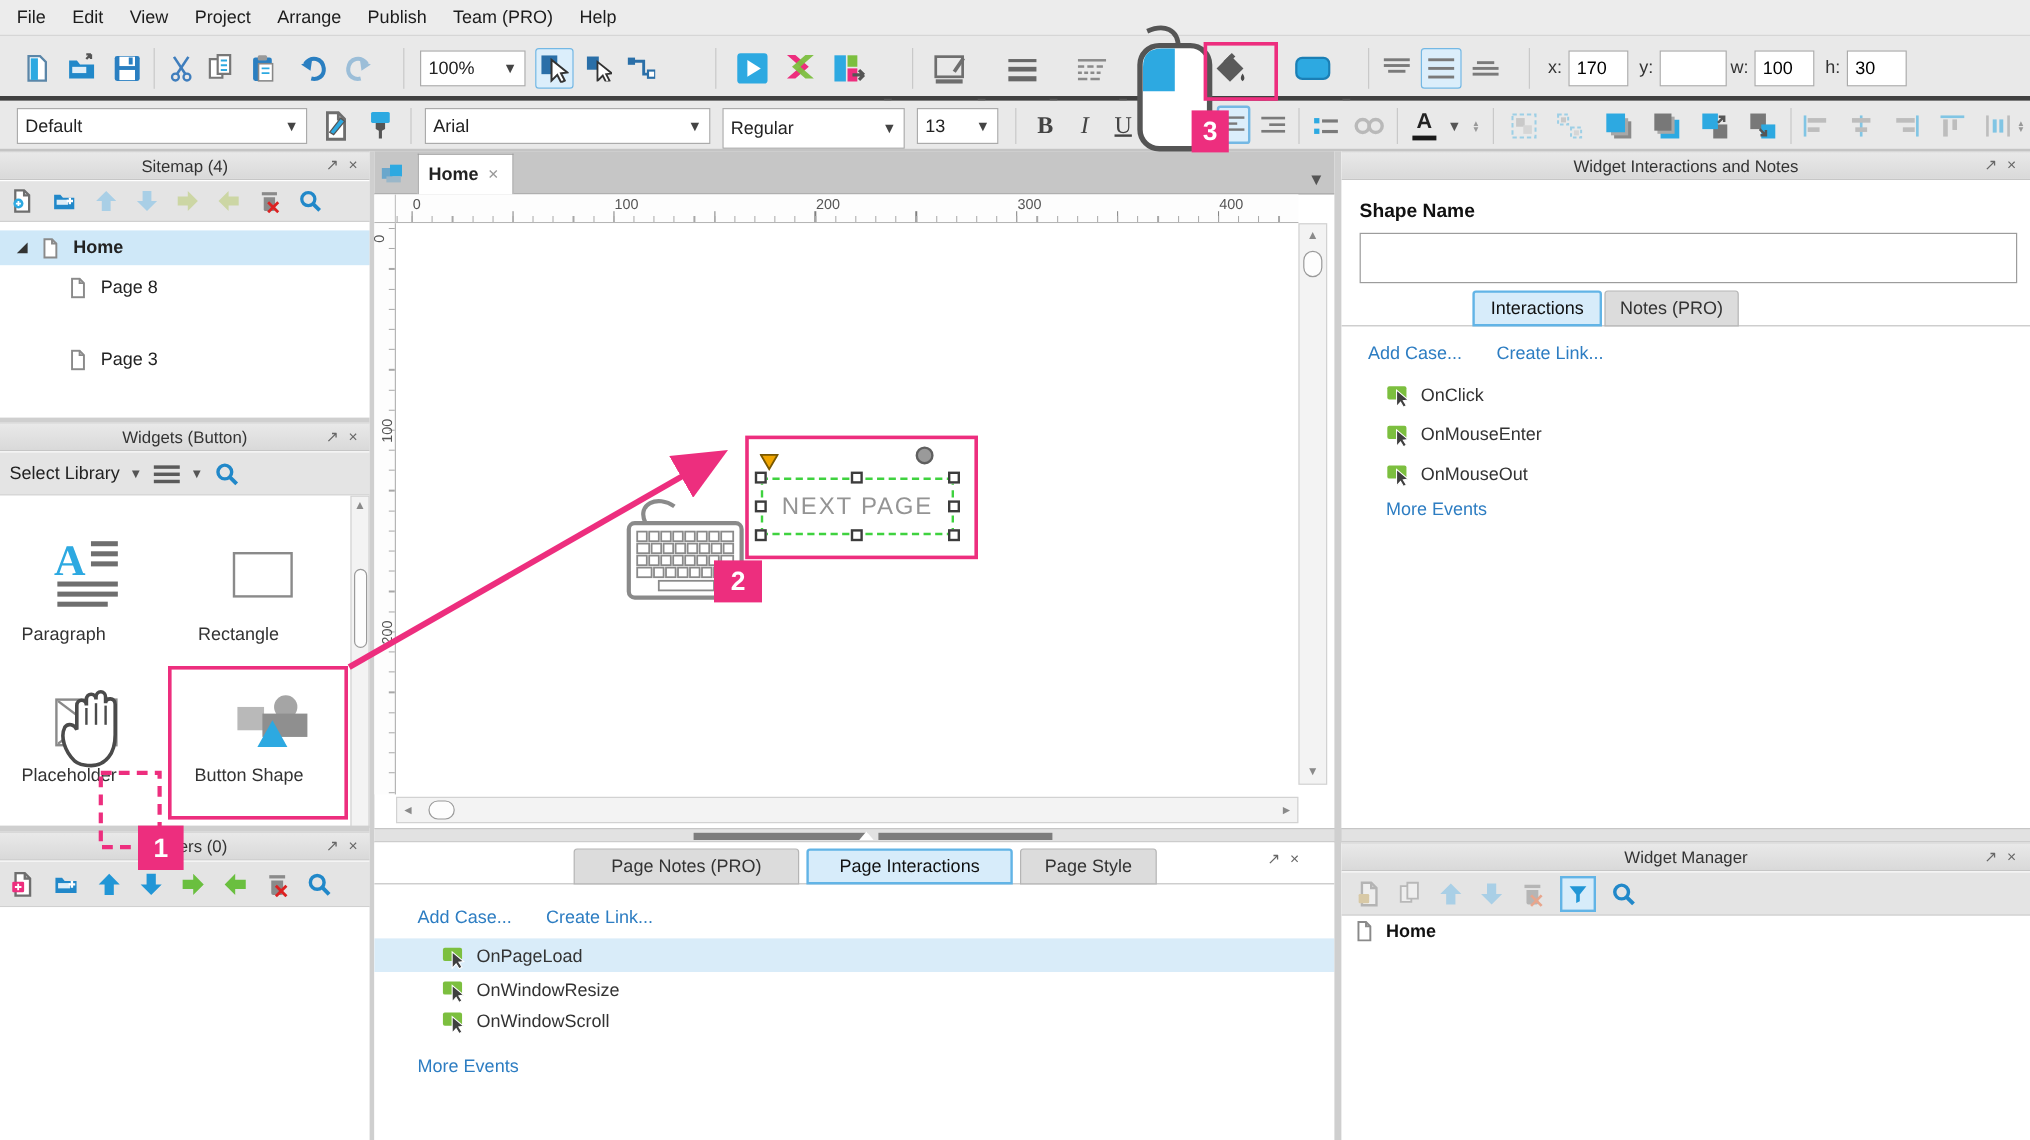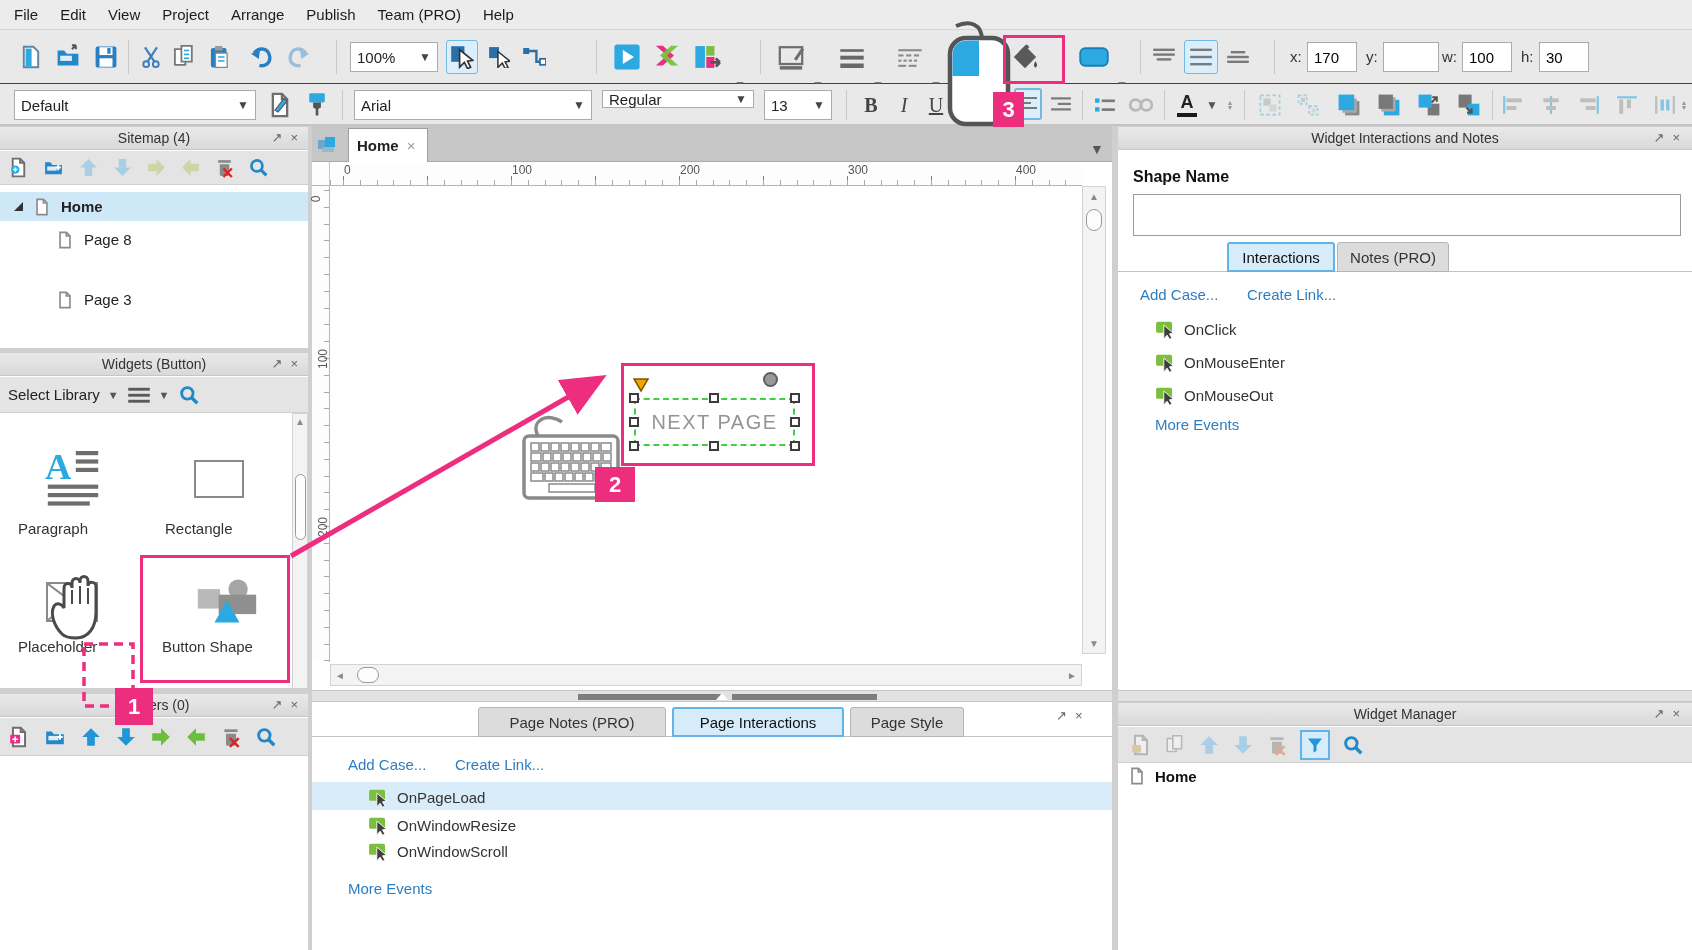--- a/index.html
+++ b/index.html
@@ -5,21 +5,21 @@
   * { box-sizing: border-box; margin:0; padding:0; }
   html,body { background:#bfbfbf; }
   body { font-family:"Liberation Sans", sans-serif; }
   #app { position:relative; width:1692px; height:950px; background:#fff; overflow:hidden;
          font-family:"Liberation Sans", sans-serif; color:#222; }
   .abs { position:absolute; }
   
   .menubar { left:0; top:0; width:1692px; height:30px; background:#ececec; border-bottom:1px solid #d6d6d6;
              display:flex; align-items:center; gap:22px; padding-left:14px; font-size:15px; color:#1c1c1c; }
   .menubar span { cursor:default; }
-  .tb1 { left:0; top:30px; width:1692px; height:54px; background:#e9e9e9; border-bottom:1px solid #404040; }
+  .tb1 { left:0; top:30px; width:1692px; height:54px; background:#e9e9e9; border-bottom:4px solid #404040; }
   .tb2 { left:0; top:84px; width:1692px; height:42px; background:#e9e9e9; border-bottom:2px solid #c4c4c4; }
   .sep { position:absolute; width:1px; background:#c9c9c9; }
   .tbtn { position:absolute; display:flex; align-items:center; justify-content:center; border-radius:3px; }
   .tbtn.active { background:#dbeefb; border:1px solid #74b8e4; }
   .combo { position:absolute; background:#fff; border:1px solid #ababab; display:flex; align-items:center;
            font-size:15px; padding:0 6px; color:#222; }
   .combo .car { margin-left:auto; color:#444; font-size:12px; padding-left:6px; }
   .caret { position:absolute; color:#555; font-size:12px; }
   .fieldlab { position:absolute; font-size:15px; color:#333; }
   .numfield { position:absolute; width:50px; height:30px; border:1px solid #ababab; background:#fff;
@@ -333,21 +333,21 @@
     <svg width="22" height="26" viewBox="0 0 16 20">
           <rect x="2" y="1" width="12" height="7" rx="1" fill="#2da9e1"></rect>
           <path d="M5,8 h6 v4 l-2,1 v5 l-2,0 v-5 l-2,-1 Z" fill="#555"></path>
         </svg>
   </div>
   <div class="sep" style="left:342px;top:6px;height:30px"></div>
   <div class="combo" style="left:354px;top:6px;width:238px;height:30px">
     <span>Arial</span>
         <span class="car">▼</span>
   </div>
-  <div class="combo" style="left:602px;top:6px;width:152px;height:18px">
+  <div class="combo" style="left:602px;top:6px;width:152px;height:34px">
     <span>Regular</span>
         <span class="car">▼</span>
   </div>
   <div class="combo" style="left:764px;top:6px;width:68px;height:30px">
     <span>13</span>
         <span class="car">▼</span>
   </div>
   <div class="sep" style="left:846px;top:6px;height:30px"></div>
   <div class="tbtn" style="left:856px;top:6px;width:30px;height:30px;font-family:'Liberation Serif',serif;font-weight:bold;font-size:20px;color:#444">
         <span>B</span>

